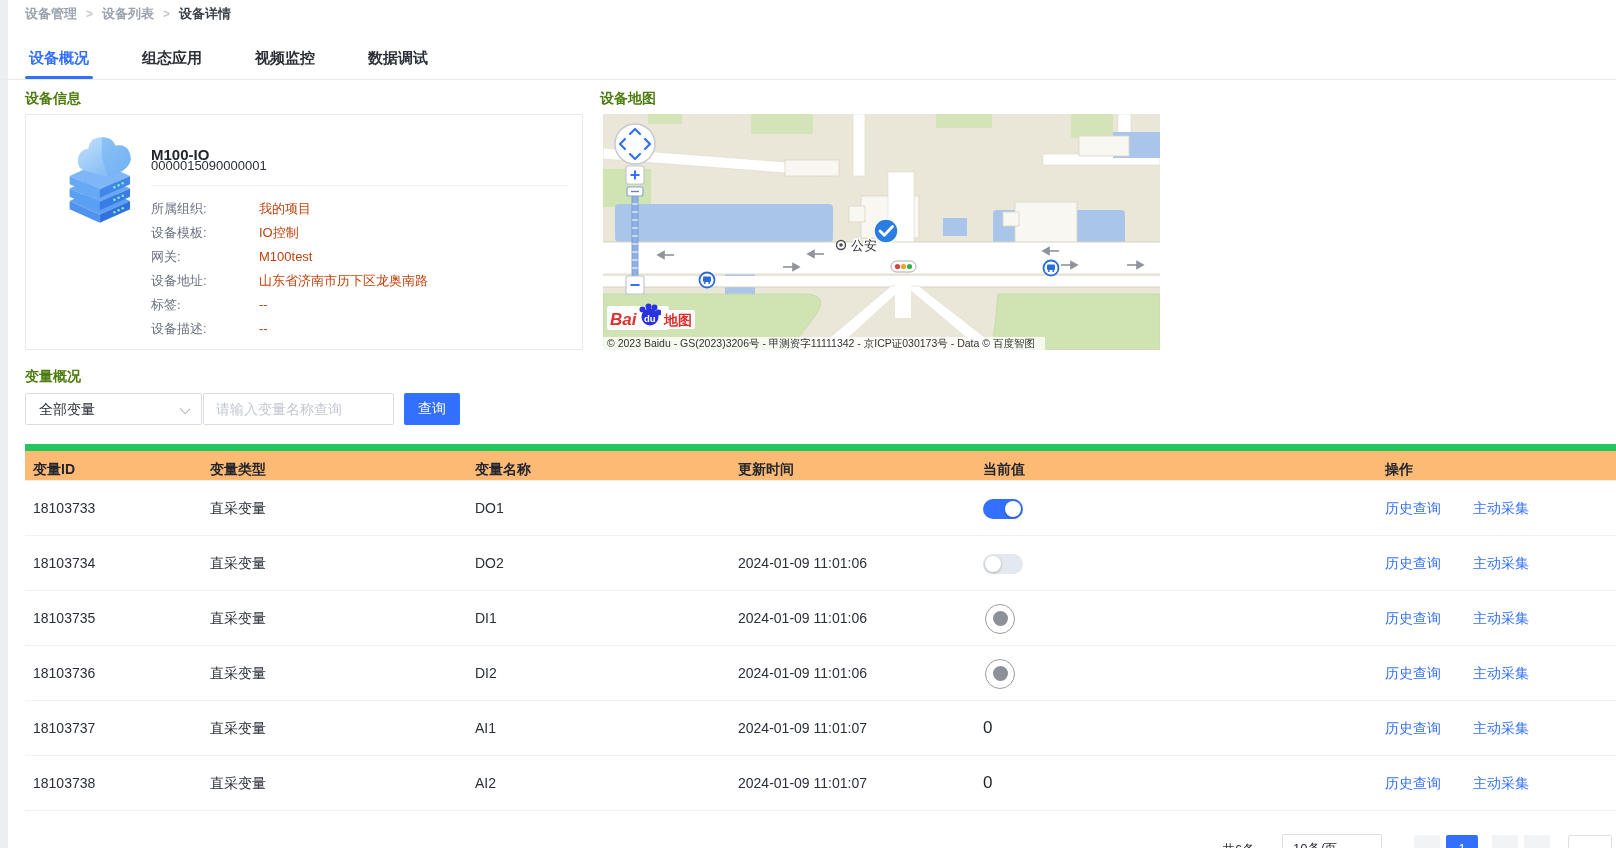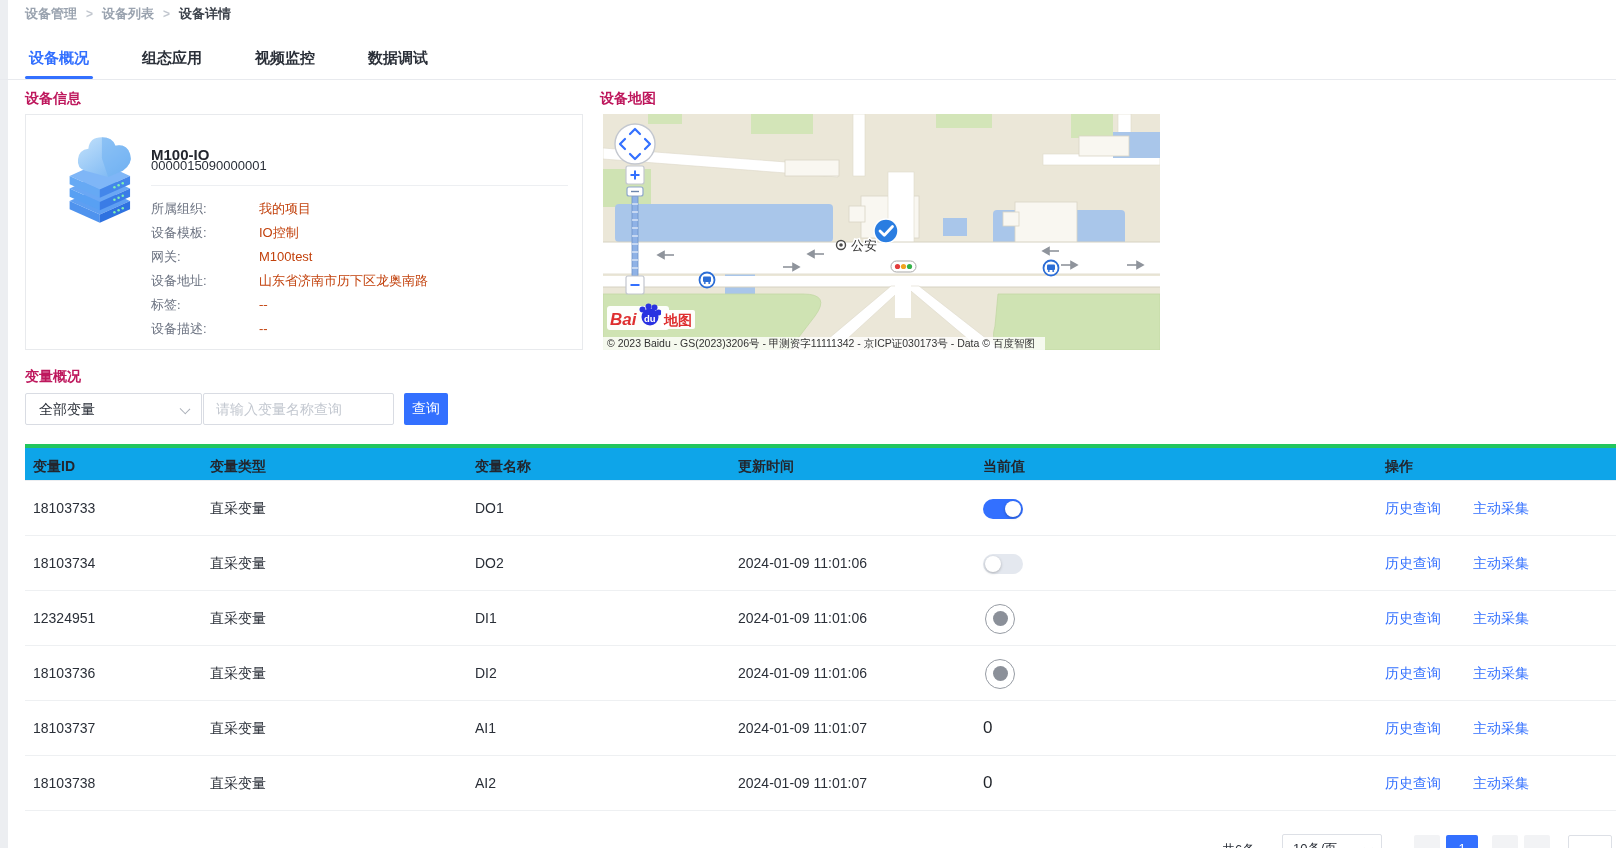--- a/index.html
+++ b/index.html
@@ -14,45 +14,45 @@
   .breadcrumb .crumb.last { color:#3d434c; }
   .breadcrumb .sep { color:#c2c7cf; font-size:12px; }
 
   
   .tabbar { position:absolute; left:0; top:43px; width:1616px; height:37px; border-bottom:1px solid #e8eaee; }
   .tabs { position:absolute; left:25px; top:0; display:flex; }
   .tab { position:relative; height:36px; line-height:30px; margin-right:45px; font-size:15px; font-weight:700; color:#2a2f38; padding:0 4px; cursor:pointer; }
   .tab.active { color:#3370ff; }
   .tab.active::after { content:""; position:absolute; left:0; right:0; bottom:0; height:3px; background:#3370ff; border-radius:2px; }
 
-  .section-title { position:absolute; font-size:14px; font-weight:700; color:#be185d; }
+  .section-title { position:absolute; font-size:14px; font-weight:700; color:#4d7c0f; }
 
   
   .info-card { position:absolute; left:25px; top:114px; width:558px; height:236px; border:1px solid #e8eaed; background:#fff; }
   .device-illustration { position:absolute; left:28px; top:14px; width:100px; height:100px; }
   .device-name { position:absolute; left:125px; top:15px; font-size:15px; font-weight:700; color:#23262e;margin-top:16px; }
   .device-serial { position:absolute; left:125px; top:43px; font-size:13px; color:#2a2f38; }
   .info-divider { position:absolute; left:125px; right:14px; top:70px; height:1px; background:#edeff2; }
   .field-row { position:absolute; left:125px; font-size:13px; height:18px; line-height:18px; }
   .field-label { display:inline-block; width:108px; color:#6b7280; }
   .field-value { color:#c2410c; }
 
   
   .map-wrap { position:absolute; left:603px; top:114px; width:557px; height:236px; overflow:hidden; background:#ebe7d8; }
 
   
   .flt-select { position:absolute; left:25px; top:393px; width:177px; height:32px; border:1px solid #d9dce3; border-radius:2px; background:#fff; font-size:14px; color:#2a2f38; line-height:30px; padding-left:13px; cursor:pointer; }
   .flt-select .chev { position:absolute; right:12px; top:11px; width:8px; height:8px; border-right:1.6px solid #a8adb7; border-bottom:1.6px solid #a8adb7; transform:rotate(45deg) scale(1,.9); }
   .flt-input { position:absolute; left:203px; top:393px; width:191px; height:32px; border:1px solid #d9dce3; border-radius:2px; font-size:14px; padding:0 12px; color:#2a2f38; outline:none; font-family:inherit; }
   .flt-input::placeholder { color:#c3c8d0; }
-  .query-btn { position:absolute; left:404px; top:393px; width:44px; height:32px; background:#3370ff; color:#fff; border:none; border-radius:2px; font-size:14px; cursor:pointer; font-family:inherit; }
+  .query-btn { position:absolute; left:404px; top:393px; width:56px; height:32px; background:#3370ff; color:#fff; border:none; border-radius:2px; font-size:14px; cursor:pointer; font-family:inherit; }
 
   
   .var-table { position:absolute; left:25px; top:444px; width:1591px; }
-  .thead { position:relative; height:37px; background:#0ea5e9; border-top:4px solid #22c55e; border-bottom:1px solid #ebedf0; }
+  .thead { position:relative; height:37px; background:#fdba74; border-top:7px solid #22c55e; border-bottom:1px solid #ebedf0; }
   .thead .th { position:absolute; top:0; height:37px; line-height:37px; font-size:14px; font-weight:700; color:#23262e; }
   .trow { position:relative; height:55px; border-bottom:1px solid #eef0f2; }
   .trow .td { position:absolute; top:0; height:55px; line-height:55px; font-size:14px; color:#2a2f38; }
   .c0{left:8px;} .c1{left:185px;} .c2{left:450px;} .c3{left:713px;} .c4{left:958px;} .c5{left:1360px;}
   .ops a { color:#3370ff; text-decoration:none; cursor:pointer; }
   .ops a + a { margin-left:28px; }
 
   .toggle { position:absolute; left:958px; top:17.5px; width:40px; height:20px; border-radius:10px; cursor:pointer; }
   .toggle.on { background:#3370ff; }
   .toggle.off { background:#e4e8ef; }
@@ -367,21 +367,21 @@
       <div class="toggle off">
           <div class="knob"></div>
         </div>
       <div class="td c5 ops">
         <a>历史查询</a>
         <a>主动采集</a>
       </div>
     </div>
 
     <div class="trow">
-      <div class="td c0">12324951</div>
+      <div class="td c0">18103735</div>
       <div class="td c1">直采变量</div>
       <div class="td c2">DI1</div>
       <div class="td c3">2024-01-09 11:01:06</div>
       <div class="lamp">
           <div class="dot"></div>
         </div>
       <div class="td c5 ops">
         <a>历史查询</a>
         <a>主动采集</a>
       </div>

